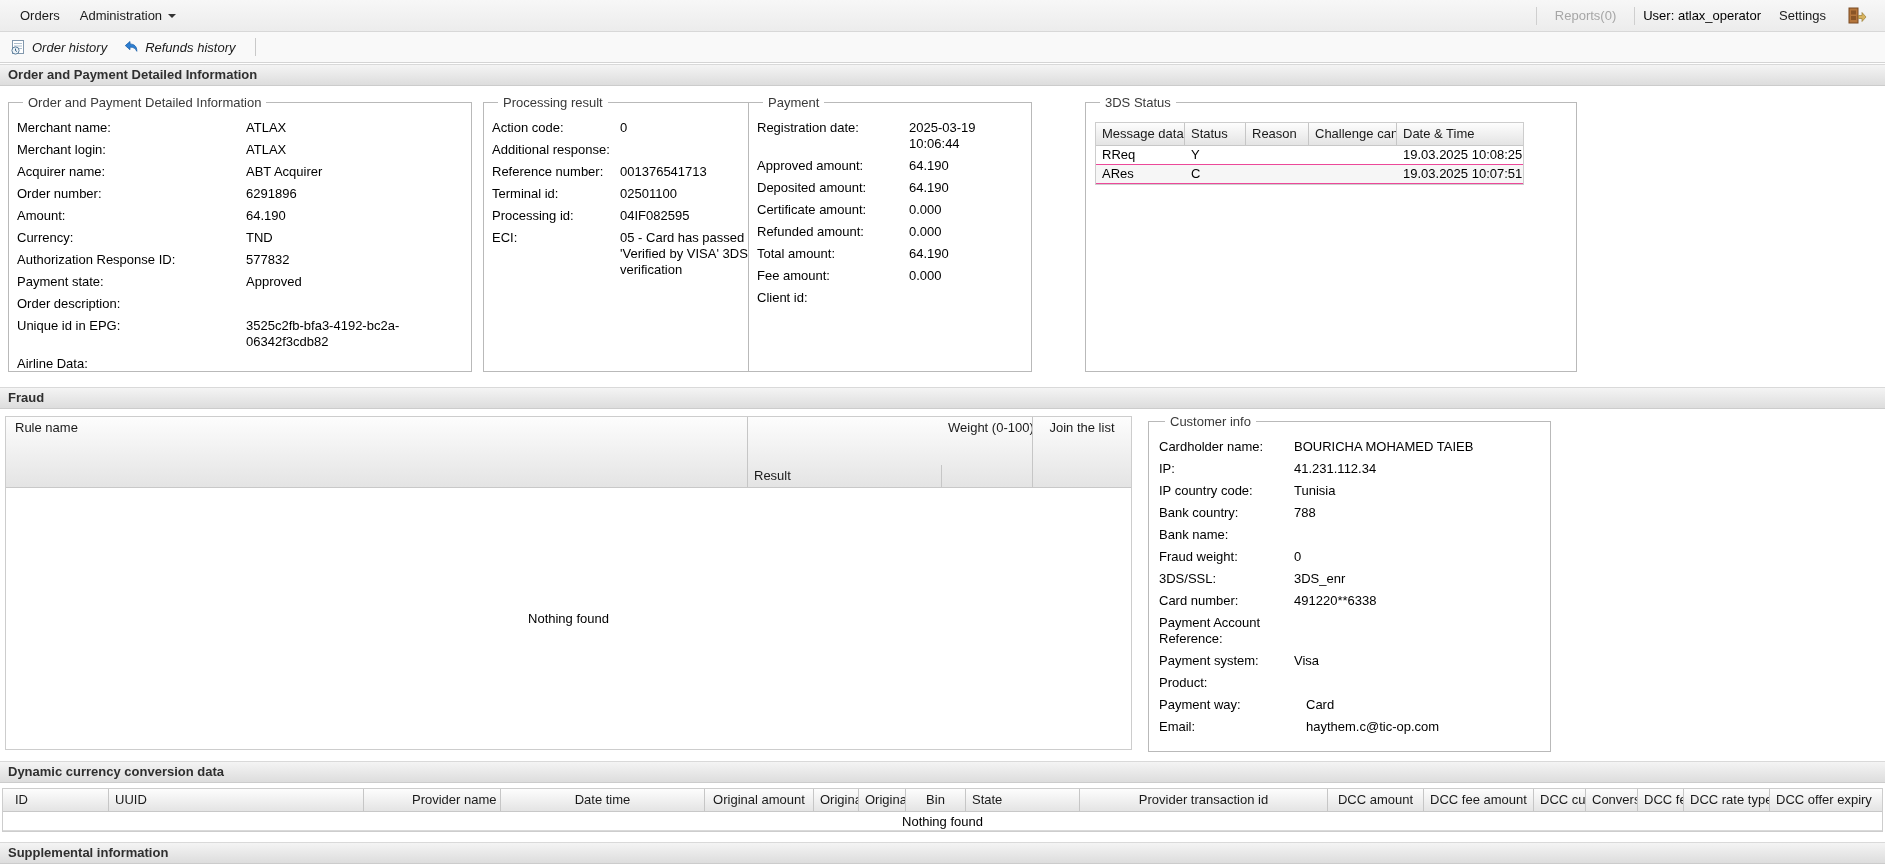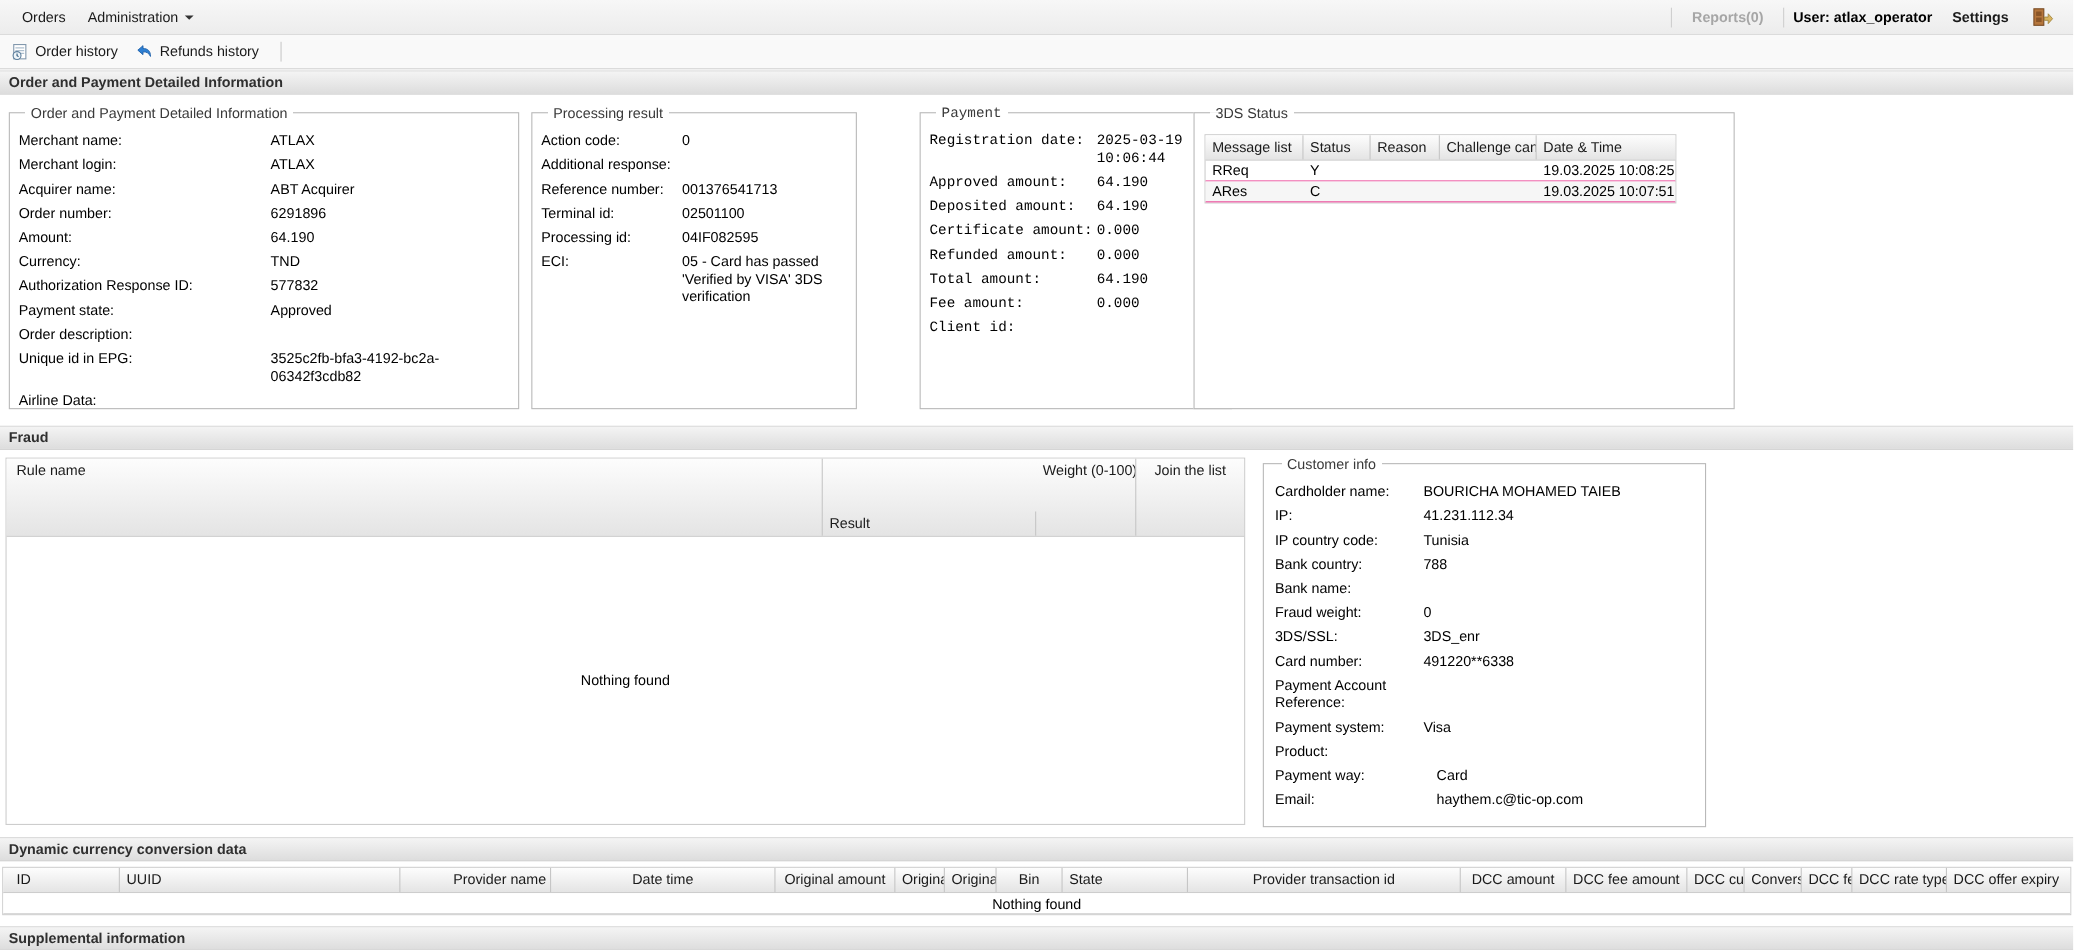--- a/index.html
+++ b/index.html
@@ -12,30 +12,30 @@
   
   .menubar{
     position:absolute; left:0; top:0; width:1885px; height:32px;
     background:linear-gradient(#f7f7f7,#ececec);
     border-bottom:1px solid #d8d8d8;
     display:flex; align-items:center; padding:0 16px 0 10px;
   }
   .menu-item{ padding:4px 10px; color:#1a1a1a; cursor:default; display:flex; align-items:center; gap:6px;}
   .menu-item.disabled{ color:#a6a6a6; }
   .caret{ width:0; height:0; border-left:4px solid transparent; border-right:4px solid transparent; border-top:4px solid #333; display:inline-block; }
-  .mb-right{ margin-left:auto; display:flex; align-items:center; gap:8px;font-weight:bold; }
+  .mb-right{ margin-left:auto; display:flex; align-items:center; gap:8px; }
   .menu-sep{ width:1px; height:18px; background:#cfcfcf; }
   .door-icon{ display:inline-flex; margin:0 2px 0 4px; }
   
   .toolbar{
     position:absolute; left:0; top:32px; width:1885px; height:31px;
     background:#f9f9f9; border-bottom:1px solid #d4d4d4;
     display:flex; align-items:center; padding-left:6px; gap:4px;
   }
-  .tool-btn{ display:flex; align-items:flex-start; gap:6px; padding:3px 8px 3px 4px; color:#1a1a1a; cursor:default; }
+  .tool-btn{ display:flex; align-items:flex-end; gap:6px; padding:3px 8px 3px 4px; color:#1a1a1a; cursor:default;font-style:italic; }
   .tool-sep{ width:1px; height:18px; background:#c9c9c9; margin-left:8px; }
   
   .sec-hdr{
     position:absolute; left:0; width:1885px; height:22px;
     background:linear-gradient(#f4f4f4,#dddddd);
     border-top:1px solid #d9d9d9; border-bottom:1px solid #cccccc;
     font-weight:bold; color:#2f2f2f; line-height:20px; padding-left:8px;
   }
   
   .panel{ position:absolute; left:0; width:1885px; background:#fff; }
@@ -211,21 +211,21 @@
       <div class="row">
           <span class="lbl">Processing id:</span>
           <span class="val">04IF082595</span>
         </div>
       <div class="row">
           <span class="lbl">ECI:</span>
           <span class="val">05 - Card has passed 'Verified by VISA' 3DS verification</span>
         </div>
     </fieldset>
 
-    <fieldset class="fs fs-pay" style="left:836px; top:8px; width:284px; height:277px;font-family:Liberation Mono, monospace;">
+    <fieldset class="fs fs-pay" style="left:748px; top:8px; width:284px; height:277px;">
       <legend>Payment</legend>
       <div class="row">
           <span class="lbl">Registration date:</span>
           <span class="val">2025-03-19 10:06:44</span>
         </div>
       <div class="row">
           <span class="lbl">Approved amount:</span>
           <span class="val">64.190</span>
         </div>
       <div class="row">
@@ -251,21 +251,21 @@
       <div class="row">
           <span class="lbl">Client id:</span>
           <span class="val"></span>
         </div>
     </fieldset>
 
     <fieldset class="fs" style="left:1085px; top:8px; width:492px; height:277px;">
       <legend>3DS Status</legend>
       <div class="grid grid-3ds">
         <div class="grid-hdr">
-          <div class="gh" style="width:89px;">Message list</div>
+          <div class="gh" style="width:89px;">Message data</div>
           <div class="gh" style="width:61px;">Status</div>
           <div class="gh" style="width:63px;">Reason</div>
           <div class="gh" style="width:88px;">Challenge cancel</div>
           <div class="gh" style="width:127px;">Date &amp; Time</div>
         </div>
         <div class="gr">
           <div class="gc" style="width:89px;">RReq</div>
           <div class="gc" style="width:61px;">Y</div>
           <div class="gc" style="width:63px;"></div>
           <div class="gc" style="width:88px;"></div>

